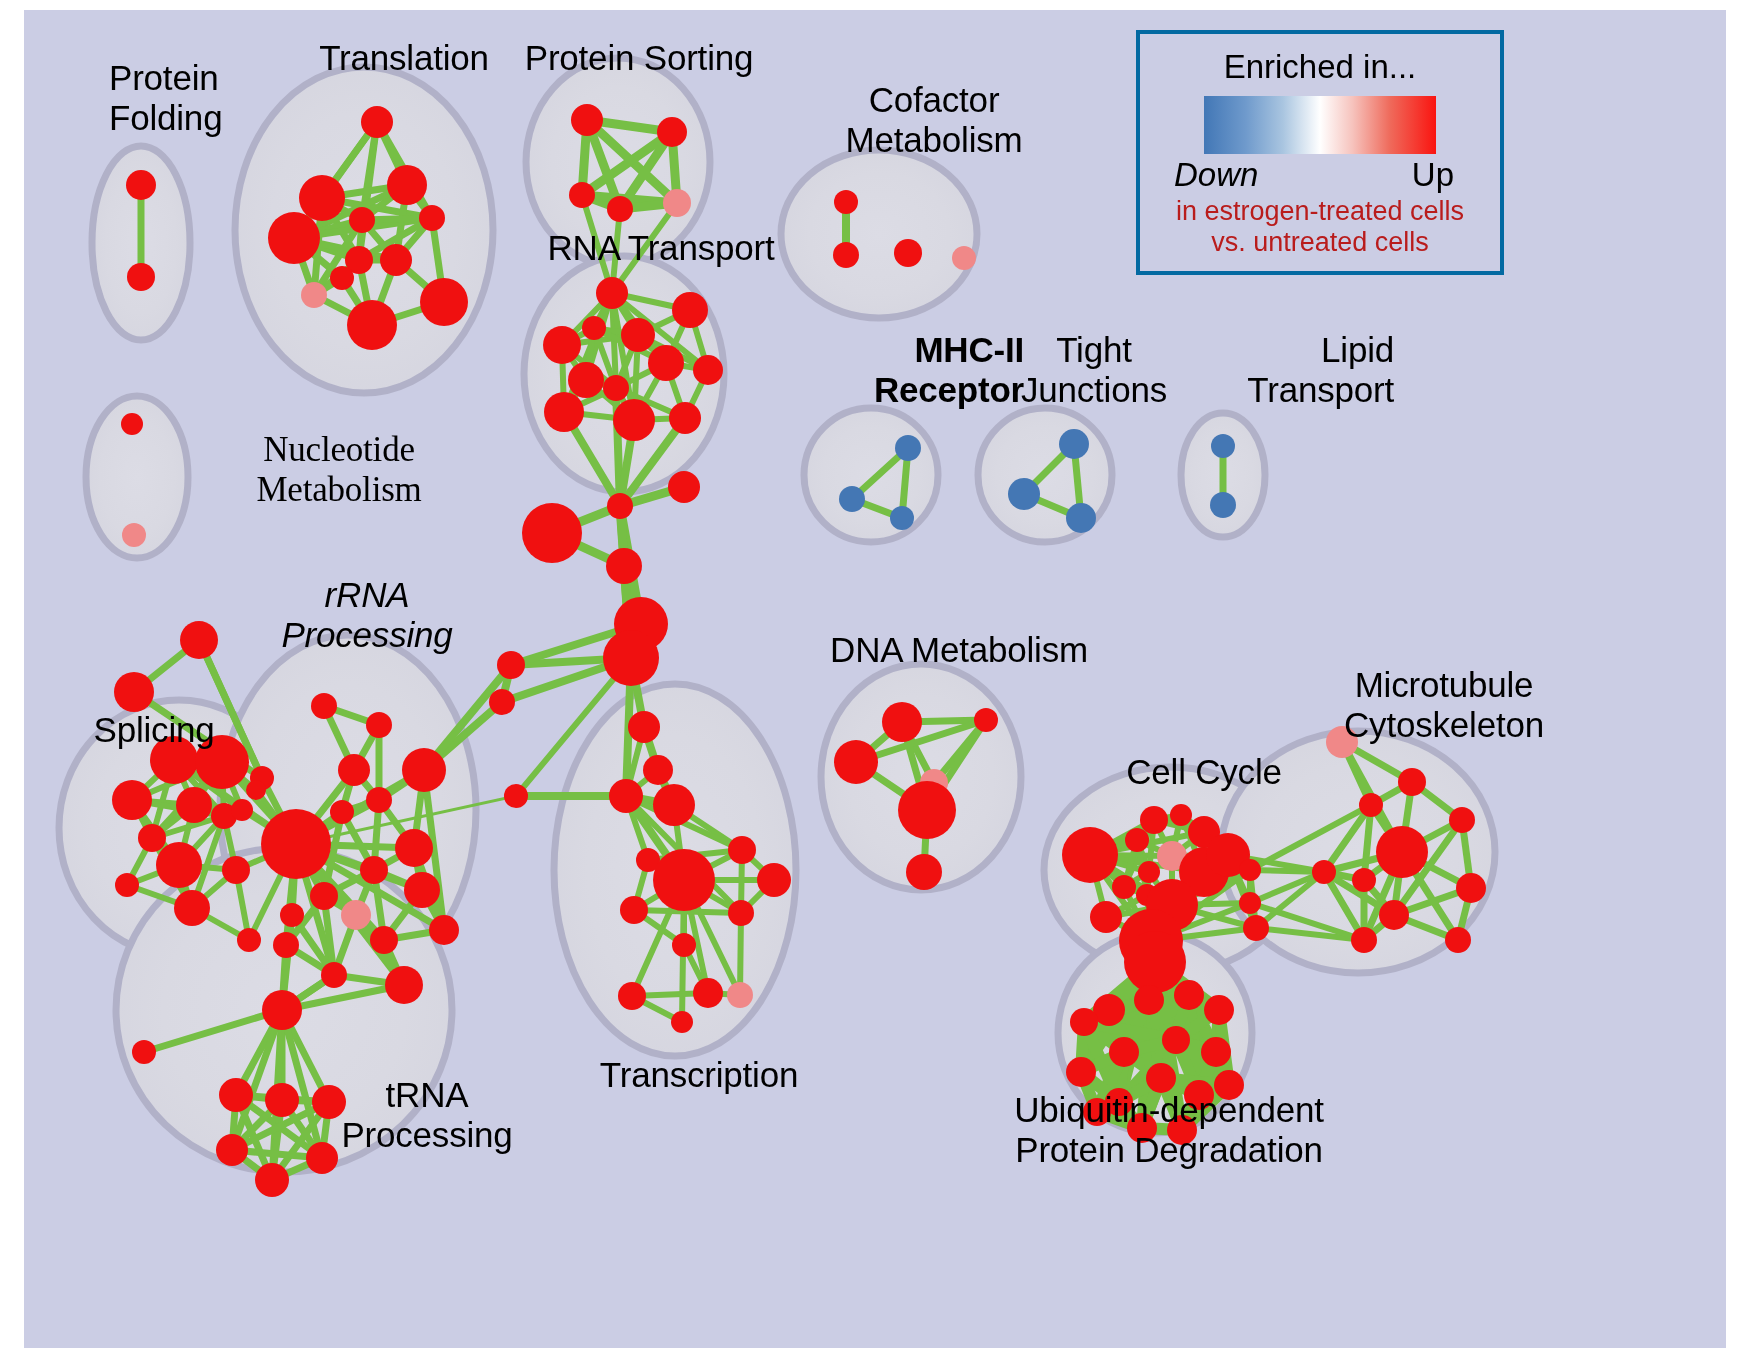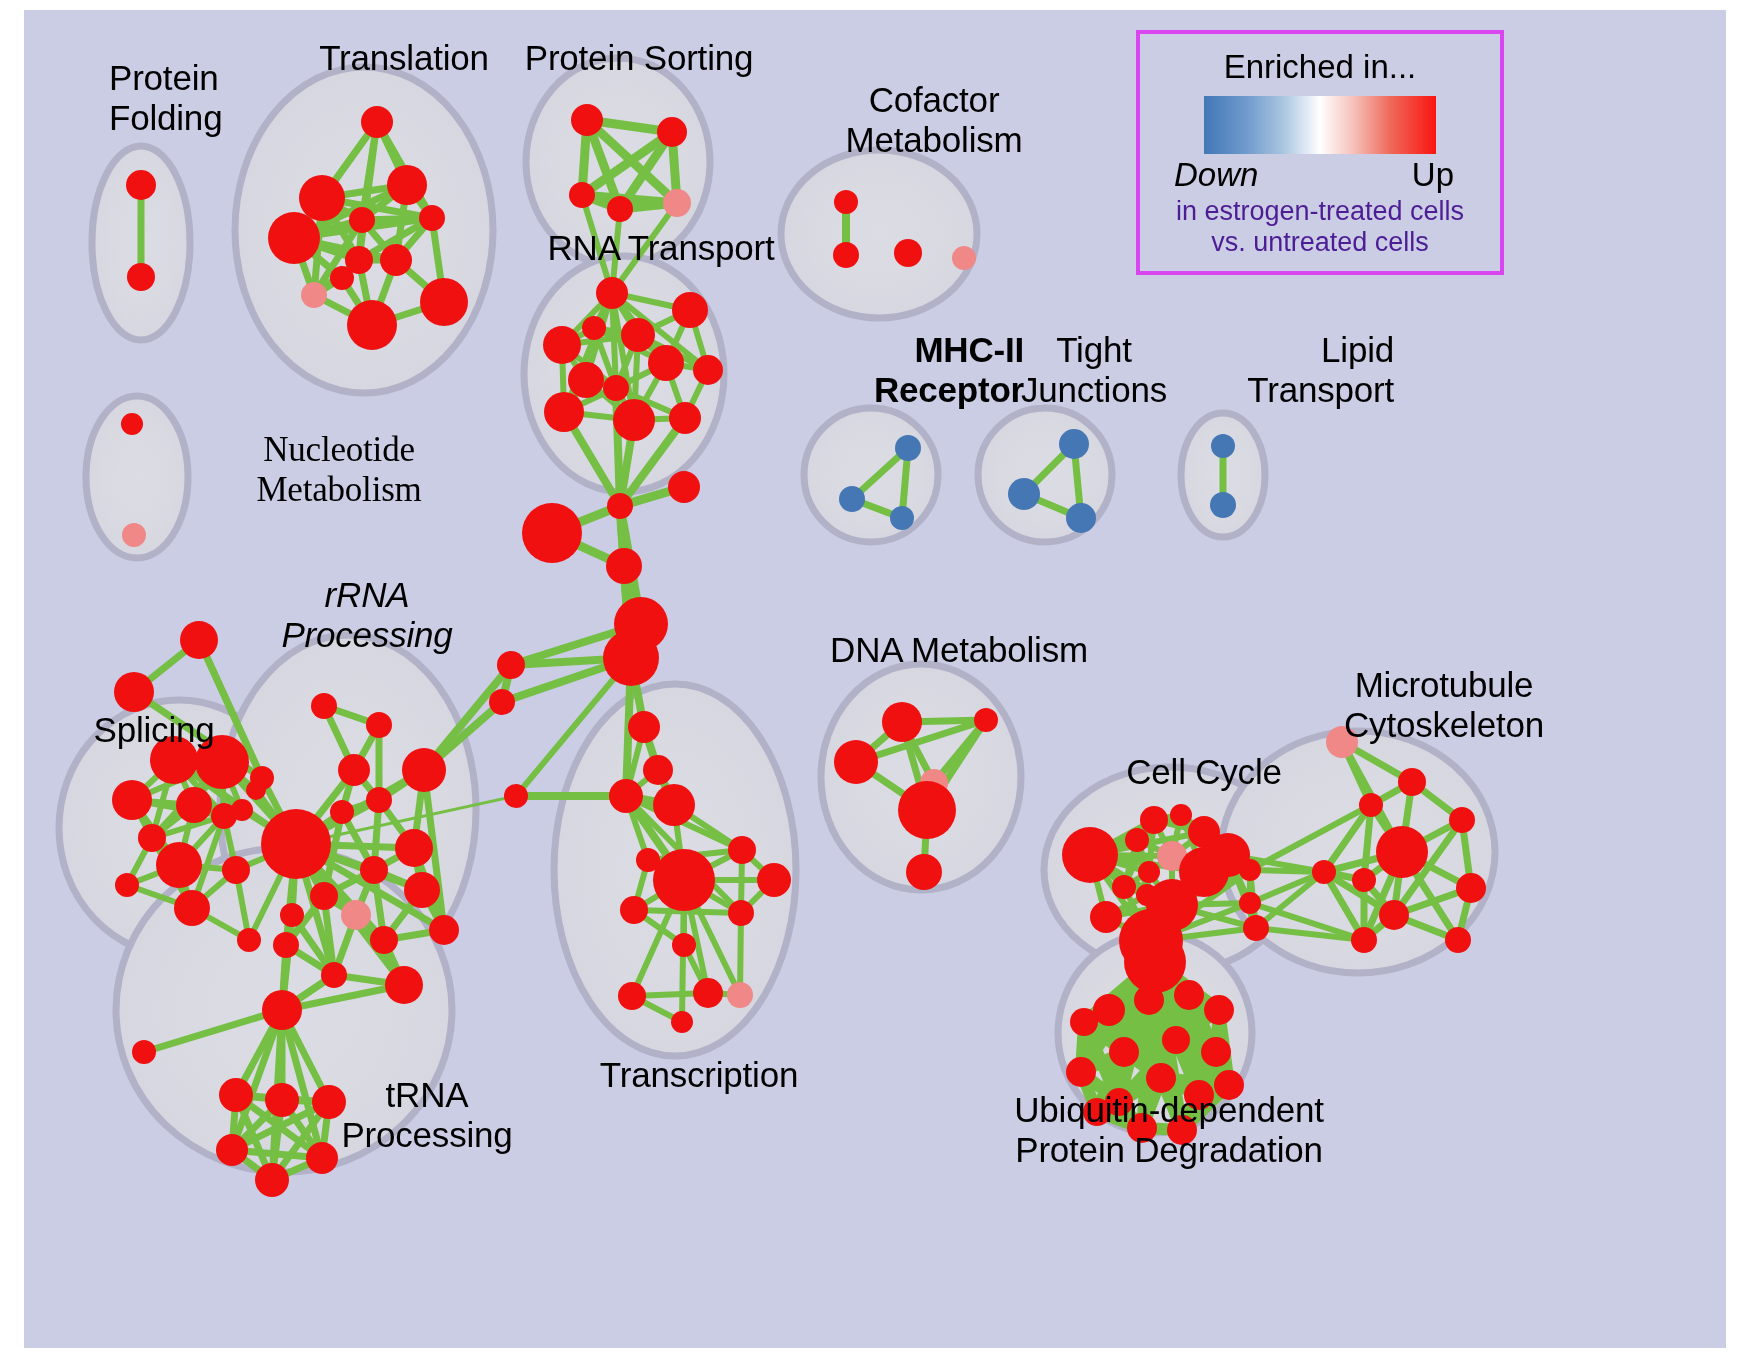--- a/index.html
+++ b/index.html
@@ -28,42 +28,42 @@
     white-space:pre-line;
     letter-spacing:-0.2px;
     pointer-events:none;
   }
   
   #legend{
     position:absolute;
     left:1112px; top:20px;
     width:368px; height:245px;
     background:#cbcde4;
-    border:4px solid #d946ef;
+    border:4px solid #0369a1;
     box-sizing:border-box;
     text-align:center;
   }
   #legend .ltitle{
     font-size:33px; color:#000; margin-top:14px; line-height:38px;
   }
   #legend .bar{
     margin:10px auto 0 auto;
     width:232px;height:58px;
     background:linear-gradient(to right,#4277b6 0%,#6f9acc 18%,#a9c5e0 34%,#ffffff 50%,#f6c3bd 64%,#ef6b5c 80%,#fa1410 100%);
   }
   #legend .ends{
     position:relative;width:300px;margin:0 auto;height:42px;
   }
   #legend .ends span{
     position:absolute;top:2px;font-size:33px;color:#000;line-height:38px;
   }
   #legend .ends .dn{left:4px;font-style:italic;}
   #legend .ends .up{right:16px;}
   #legend .sub{
-    font-size:27px;color:#4c1d95;line-height:31px;margin-top:0px;
+    font-size:27px;color:#b91c1c;line-height:31px;margin-top:0px;
   }
 </style>
 </head>
 <body>
 
 <div id="stage">
   <div id="canvasArea">
 
     <svg id="net" viewBox="0 0 1702 1338">
       <defs>

